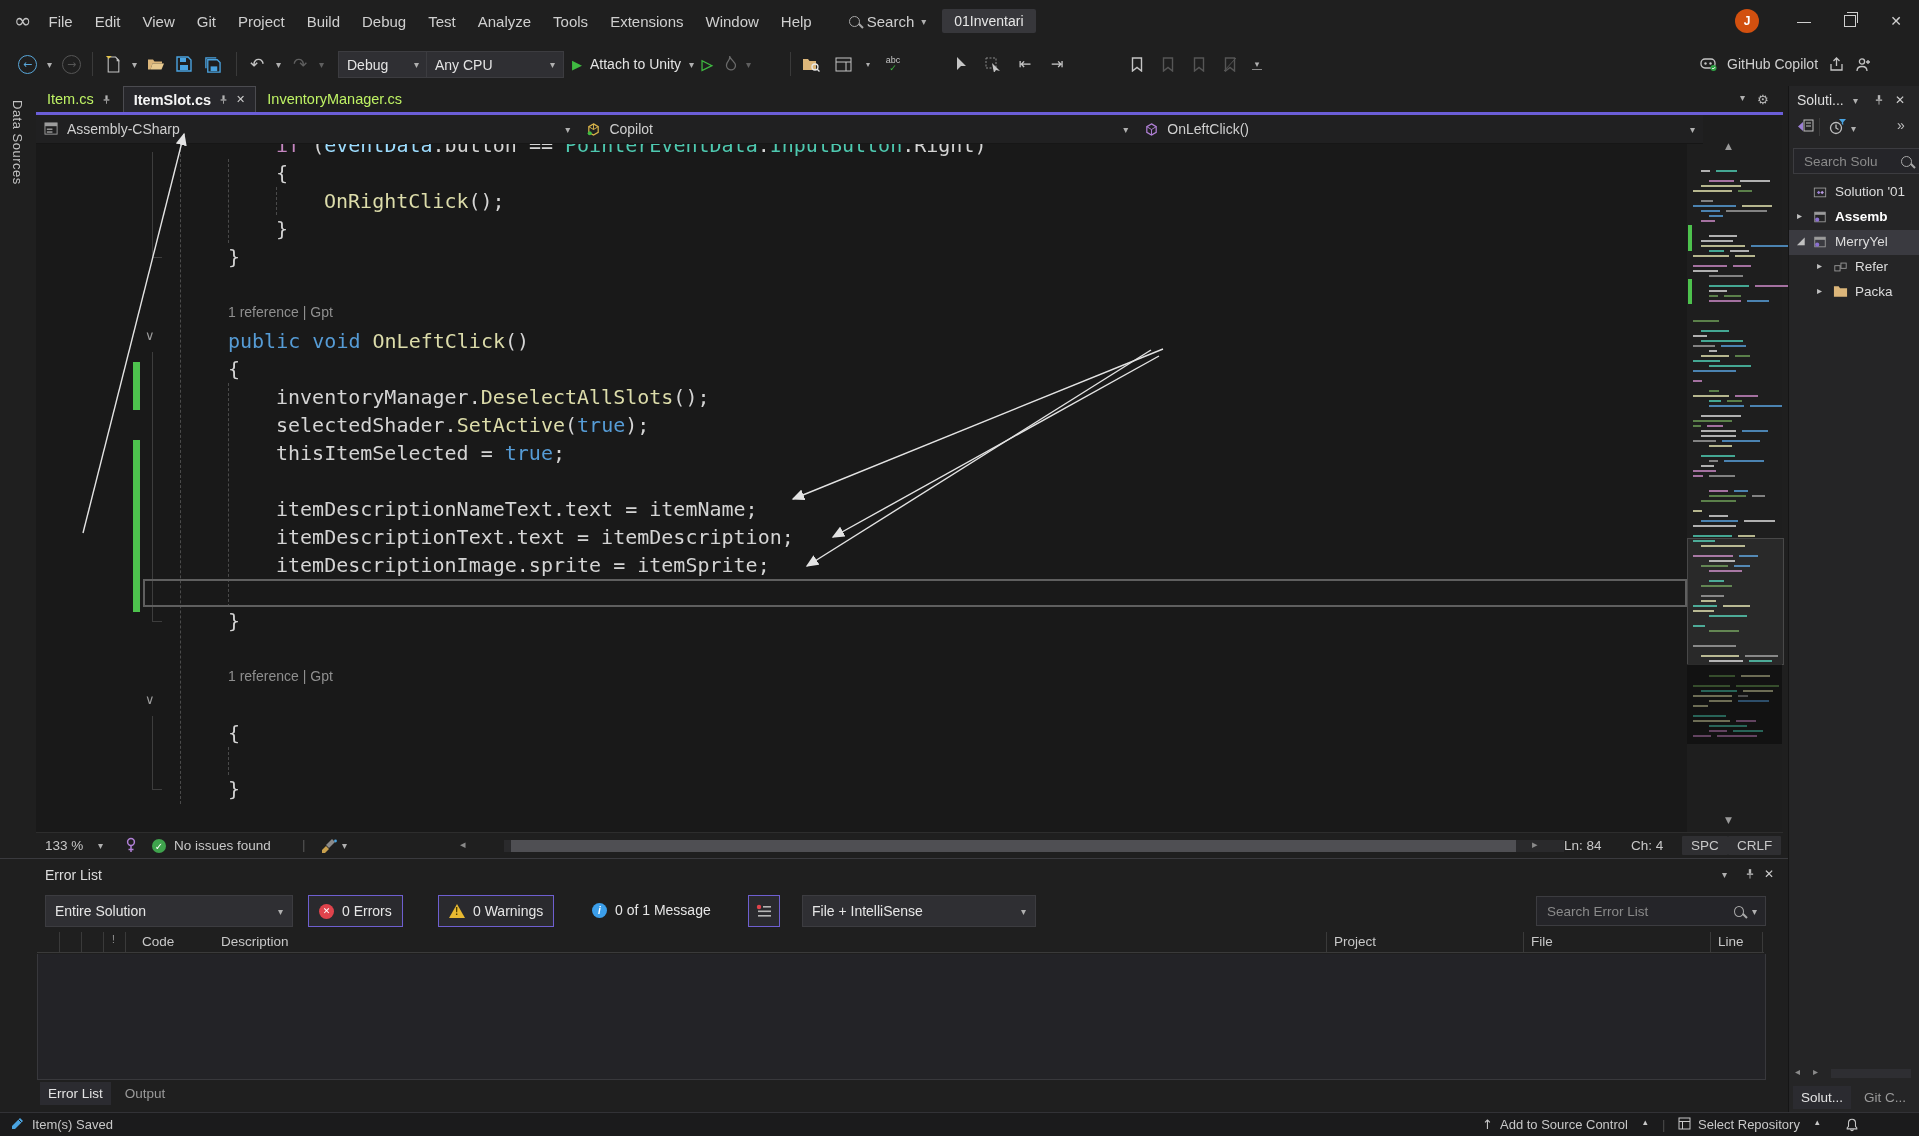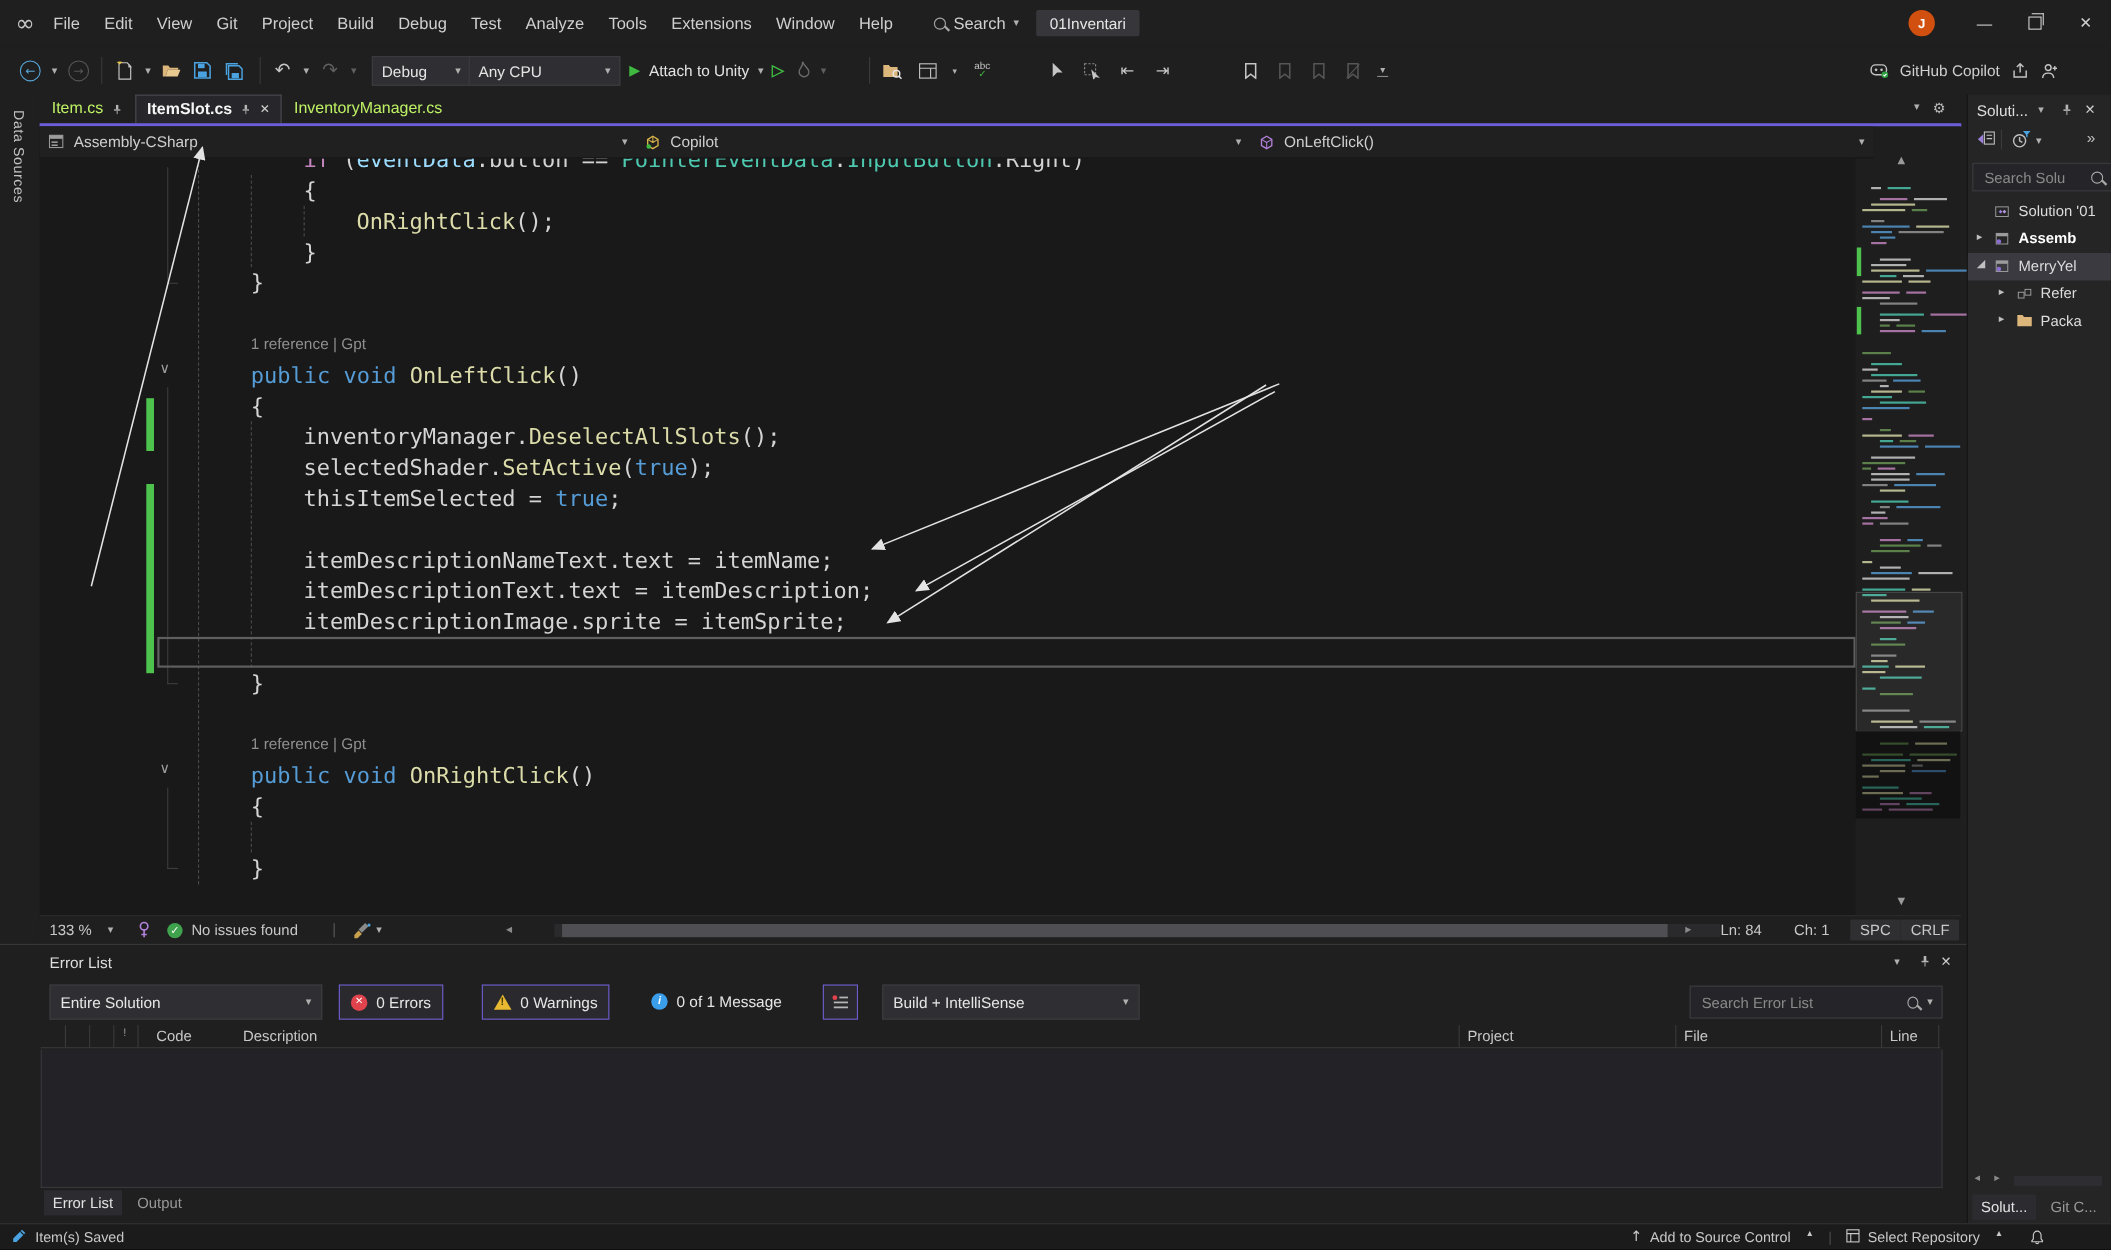--- a/index.html
+++ b/index.html
@@ -359,21 +359,20 @@
       <div class="code-line" style="top: 355px; left: 228px;"><span style="color: rgb(212, 212, 212);">{</span></div>
       <div class="code-line" style="top: 383px; left: 276px;"><span style="color: rgb(212, 212, 212);">inventoryManager.</span><span style="color: rgb(220, 220, 170);">DeselectAllSlots</span><span style="color: rgb(212, 212, 212);">();</span></div>
       <div class="code-line" style="top: 411px; left: 276px;"><span style="color: rgb(212, 212, 212);">selectedShader.</span><span style="color: rgb(220, 220, 170);">SetActive</span><span style="color: rgb(212, 212, 212);">(</span><span style="color: rgb(86, 156, 214);">true</span><span style="color: rgb(212, 212, 212);">);</span></div>
       <div class="code-line" style="top: 439px; left: 276px;"><span style="color: rgb(212, 212, 212);">thisItemSelected = </span><span style="color: rgb(86, 156, 214);">true</span><span style="color: rgb(212, 212, 212);">;</span></div>
       <div class="code-line" style="top: 495px; left: 276px;"><span style="color: rgb(212, 212, 212);">itemDescriptionNameText.text = itemName;</span></div>
       <div class="code-line" style="top: 551px; left: 276px;"><span style="color: rgb(212, 212, 212);">itemDescriptionImage.sprite = itemSprite;</span></div>
       <div class="code-line" style="top: 523px; left: 276px;"><span style="color: rgb(212, 212, 212);">itemDescriptionText.text = itemDescription;</span></div>
       <div class="cursor-line" style="top: 579px;"></div>
       <div class="code-line" style="top: 607px; left: 228px;"><span style="color: rgb(212, 212, 212);">}</span></div>
       <div class="codelens" style="top: 668px; left: 228px;">1 reference | Gpt</div>
-      <div class="code-line" style="top: 691px; left: 228px;"><span style="color: rgb(86, 156, 214);">public</span><span style="color: rgb(212, 212, 212);"> </span><span style="color: rgb(86, 156, 214);">void</span><span style="color: rgb(212, 212, 212);"> </span><span style="color: rgb(220, 220, 170);">OnRightClick</span><span style="color: rgb(212, 212, 212);">()</span></div>
       <div class="code-line" style="top: 719px; left: 228px;"><span style="color: rgb(212, 212, 212);">{</span></div>
       <div class="code-line" style="top: 775px; left: 228px;"><span style="color: rgb(212, 212, 212);">}</span></div>
     </div>
 
   <div id="navbar" class="a">
     <div class="nav-sec" style="width:542px;">
       <svg width="15" height="14" viewBox="0 0 16 15">
           <rect x="1" y="1" width="13" height="12" fill="none" stroke="#9d9d9d"></rect>
           <rect x="1" y="1" width="13" height="3.5" fill="#9d9d9d"></rect>
           <rect x="3" y="7" width="6" height="1.5" fill="#9d9d9d"></rect>
@@ -562,21 +561,21 @@
           <path d="M4 8l3 3-4 4H0v-3z" fill="#c8a04d"></path>
           <circle cx="13.5" cy="3" r="1.4" fill="#4aa3e0"></circle>
         </svg>
     </span>
     <span class="caret a" style="left:306px;top:7px;">▾</span>
     <span class="a glyph" style="left:424px;top:5px;color:#8a8a8a;font-size:11px;">◂</span>
     <div class="htrack"></div>
     <div class="hthumb"></div>
     <span class="a glyph" style="left:1496px;top:5px;color:#8a8a8a;font-size:11px;">▸</span>
     <span class="a" style="left:1528px;top:5px;">Ln: 84</span>
-    <span class="a" style="left:1595px;top:5px;">Ch: 1</span>
+    <span class="a" style="left:1595px;top:5px;">Ch: 4</span>
     <span class="chip a" style="left:1646px;top:3px;">SPC</span>
     <span class="chip a" style="left:1692px;top:3px;">CRLF</span>
   </div>
 
   <div id="errorlist" class="a">
     <span class="a" style="left:45px;top:8px;font-size:14px;color:#dedede;">Error List</span>
     <span class="caret a" style="left:1722px;top:10px;">▾</span>
     <span class="a" style="left:1744px;top:8px;">
       <svg width="12" height="12" viewBox="0 0 16 16" fill="#b5b5b5">
           <rect x="6.4" y="1.5" width="3.2" height="6"></rect>
@@ -604,21 +603,21 @@
     </div>
     <div class="el-btn" style="left:748px;top:36px;width:16px;padding:0 7px;">
       <svg width="15" height="14" viewBox="0 0 15 14">
           <circle cx="3" cy="3" r="2.2" fill="#e0434c"></circle>
           <rect x="7" y="2" width="8" height="1.6" fill="#b5b5b5"></rect>
           <rect x="2" y="6.5" width="13" height="1.6" fill="#b5b5b5"></rect>
           <rect x="2" y="11" width="13" height="1.6" fill="#b5b5b5"></rect>
         </svg>
     </div>
     <div class="el-combo" style="left:802px;top:36px;width:214px;">
-      <span>Build + IntelliSense</span>
+      <span>File + IntelliSense</span>
         <span class="caret">▾</span>
     </div>
     <div class="search-box" style="left:1536px;top:37px;width:212px;">
       <input placeholder="Search Error List" style="">
       <span class="mag"></span>
       <span class="caret">▾</span>
     </div>
 
   </div>
   <div class="hdr-div" style="left:59px;"></div>

